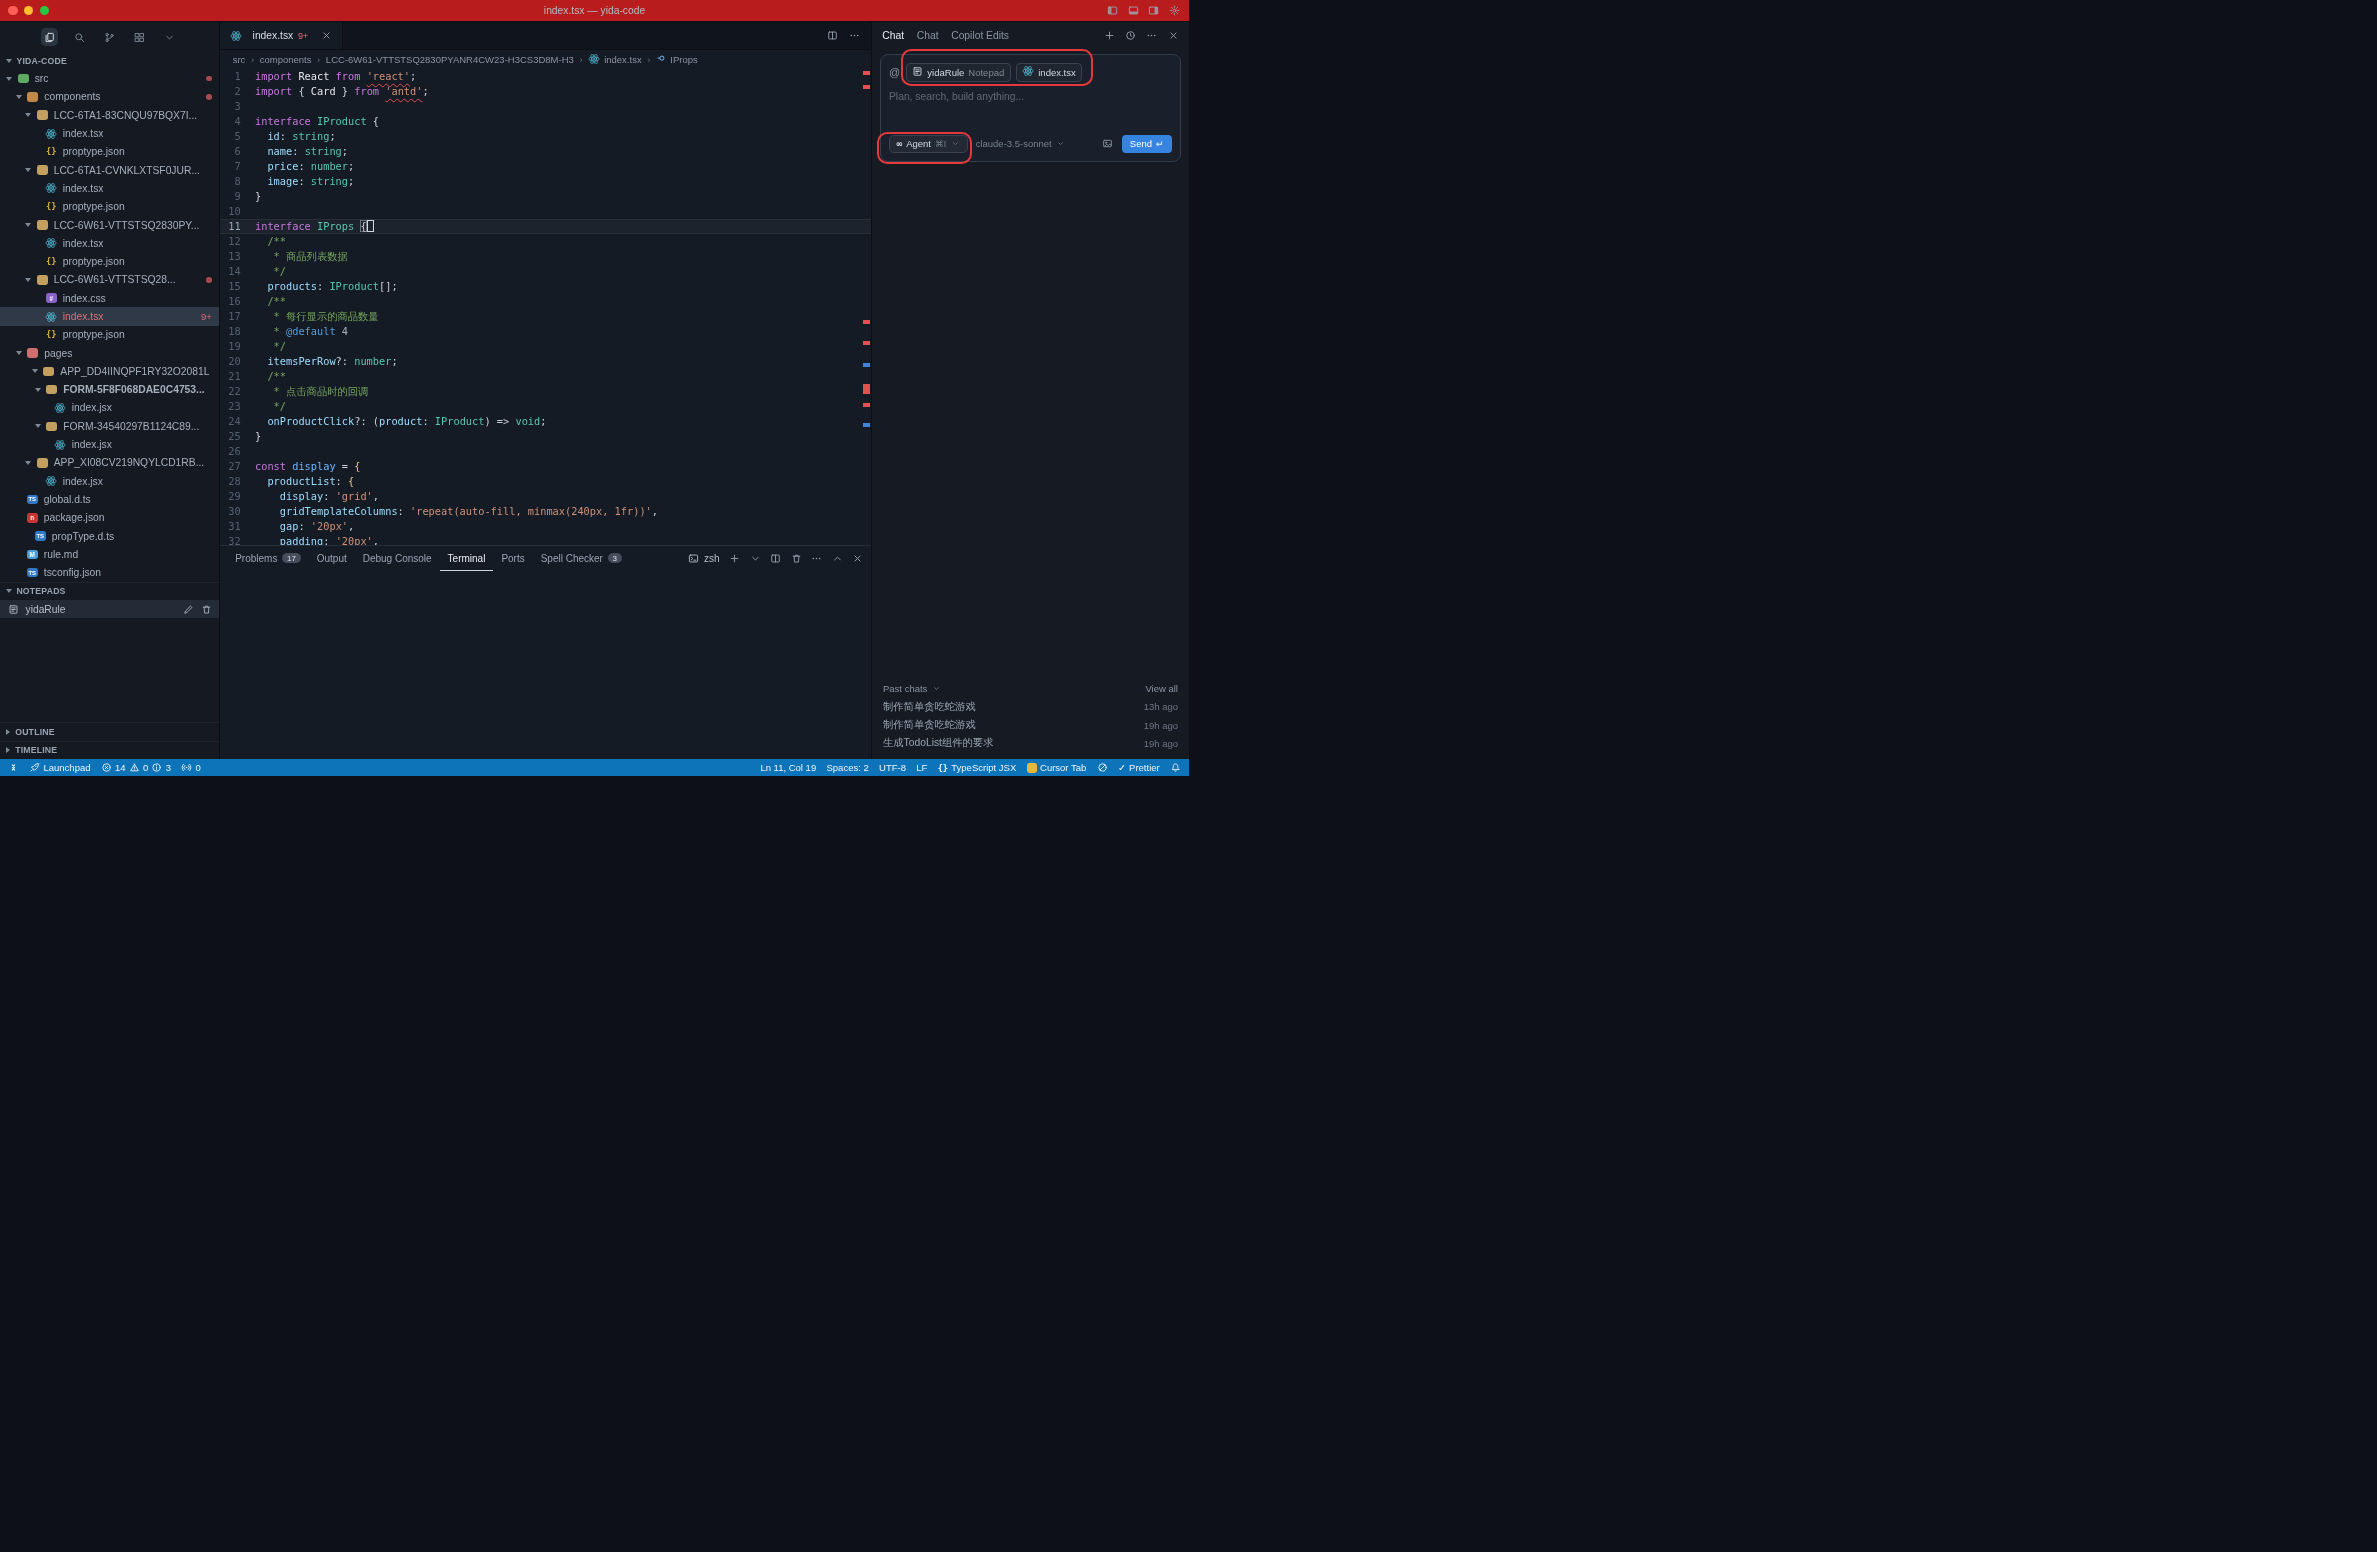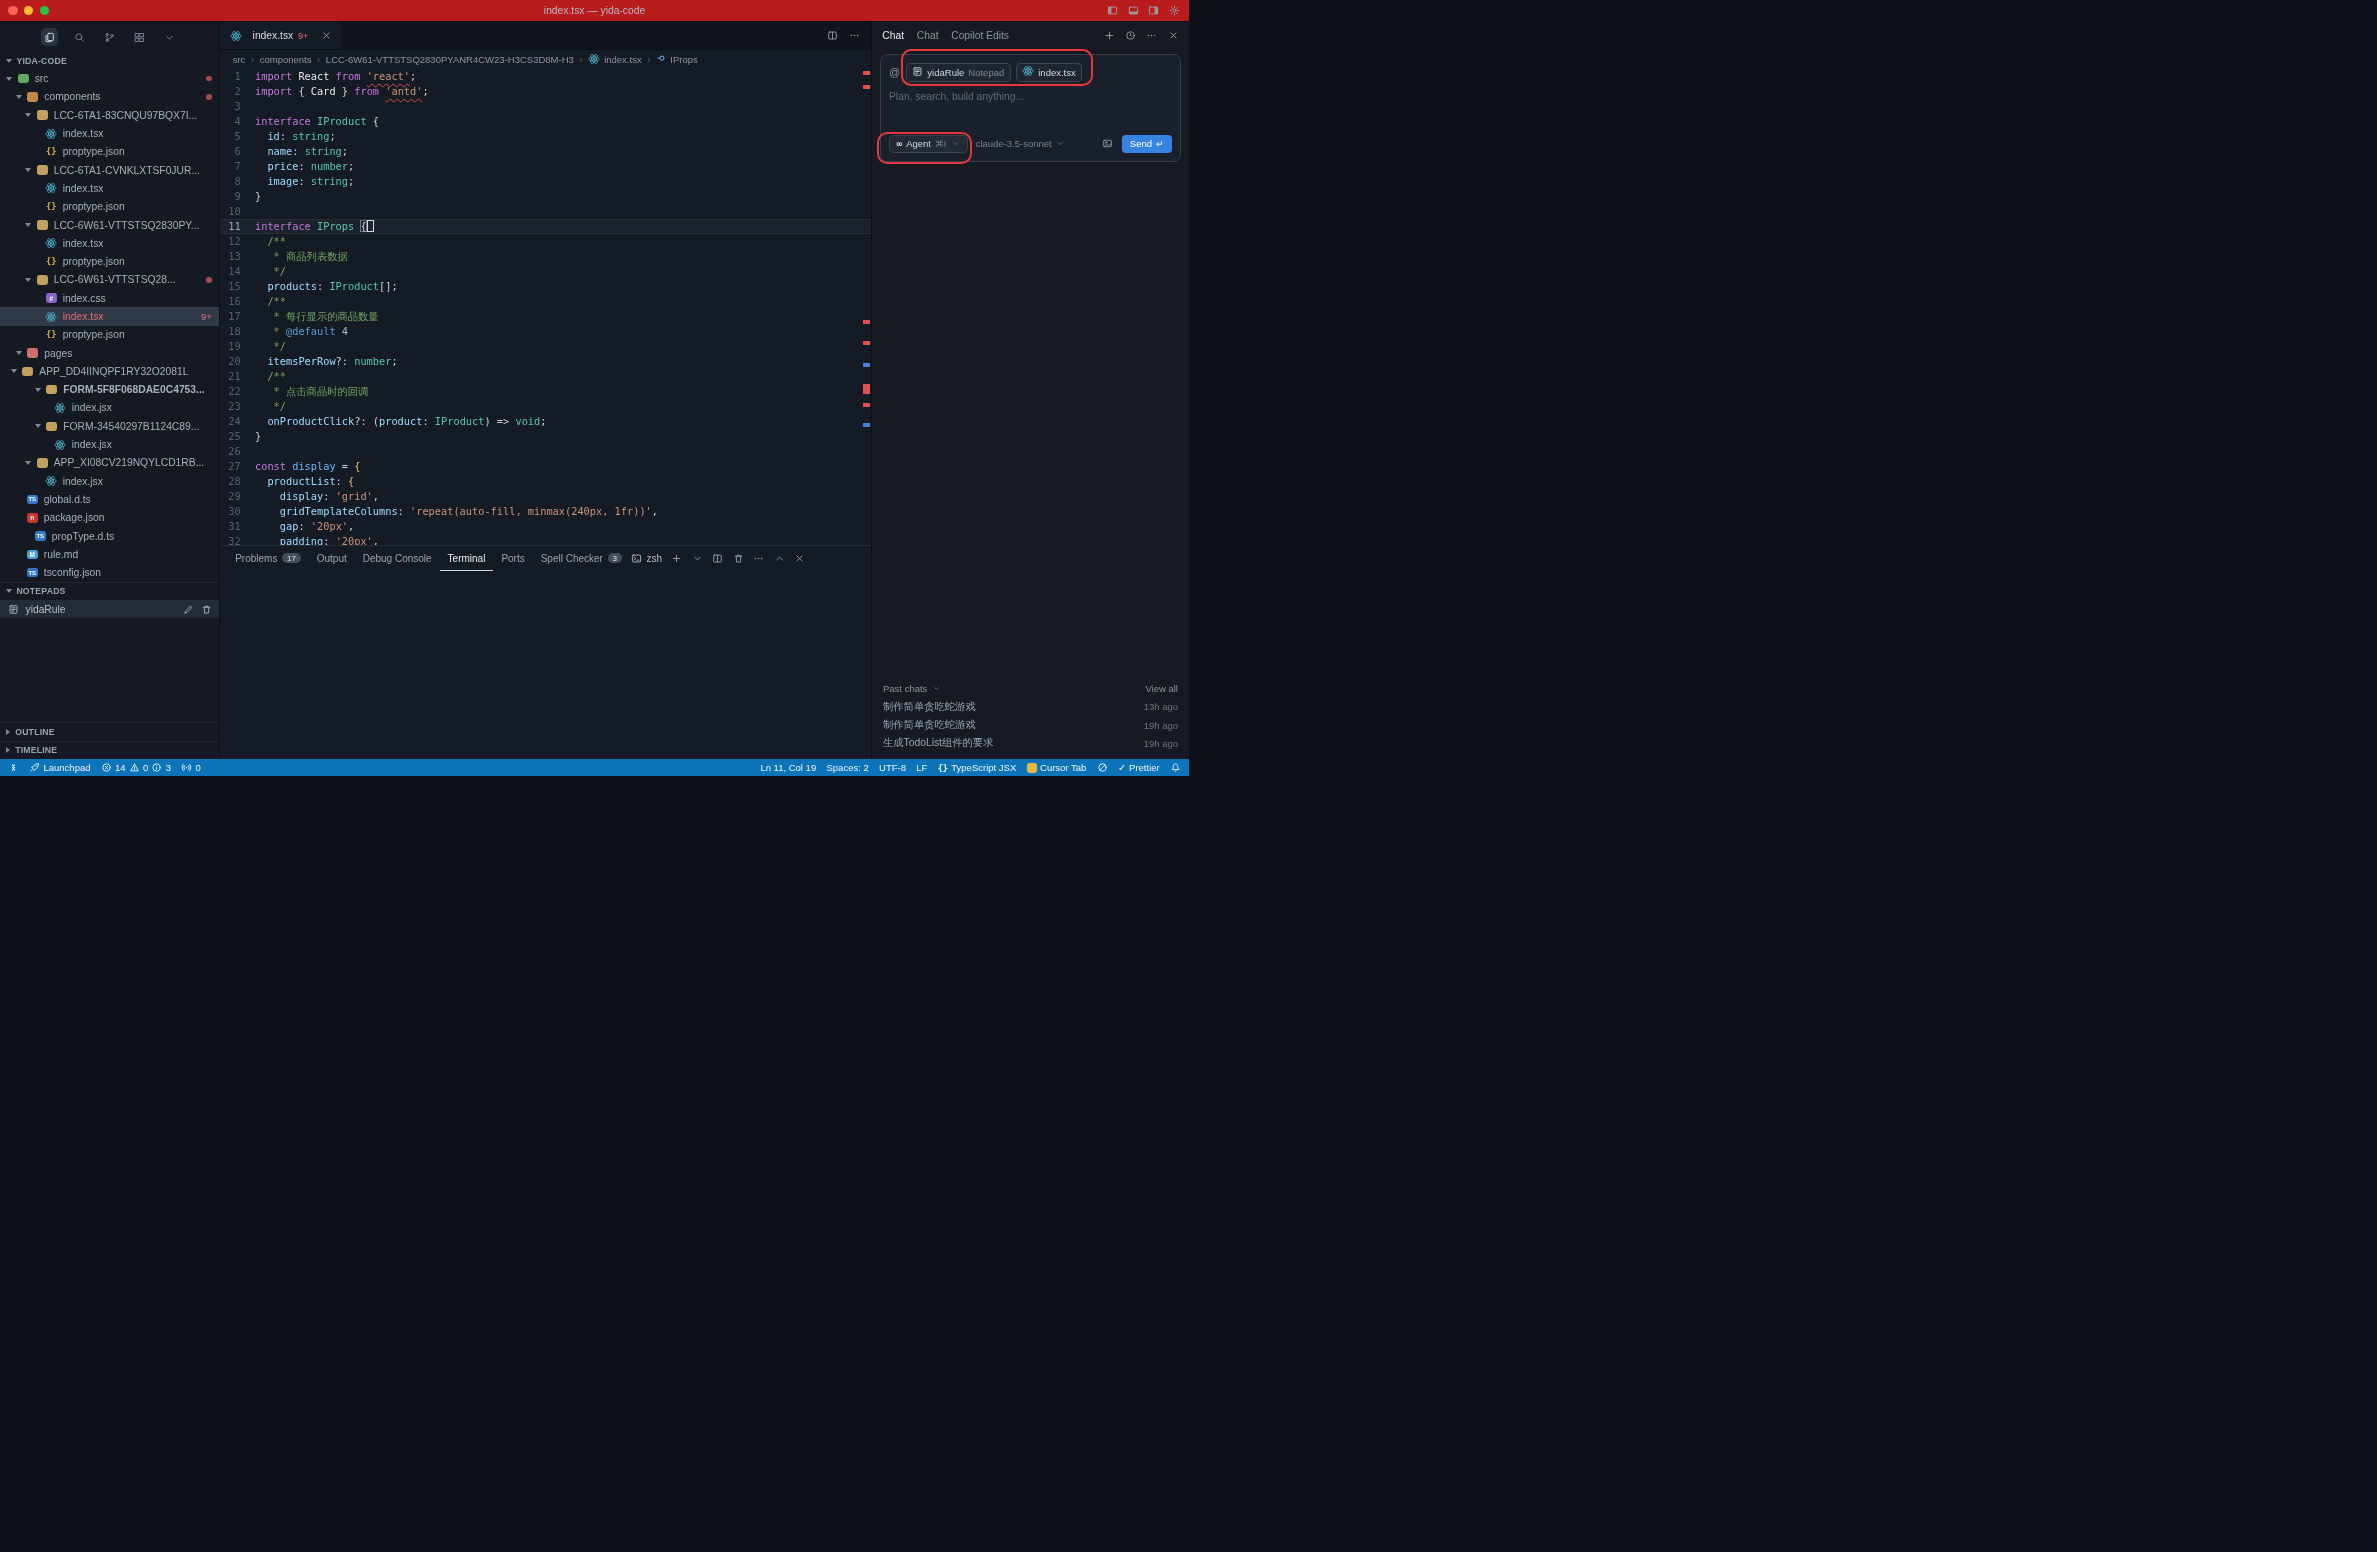--- a/index.html
+++ b/index.html
@@ -67,21 +67,21 @@
   .tk-k{color:#c678dd;} .tk-v{color:#e4e9f0;} .tk-v2{color:#6cb6ff;} .tk-t{color:#58c6ae;}
   .tk-pr{color:#9cdcfe;} .tk-s{color:#ce9178;} .tk-c{color:#74a35f;} .tk-g{color:#569cd6;} .tk-u{color:#ccd2da;} .tk-b{color:#e5c07b;} .tk-p{color:#ccd2da;}
   .tk-sw{color:#ce9178;text-decoration-line:underline;text-decoration-style:wavy;text-decoration-color:#de4a4e;text-decoration-thickness:0.8px;text-underline-offset:2.8px;}
   .tk-bh{color:#ccd2da;box-shadow:inset 0 0 0 0.8px #7b8795;}
   .cursor-box{display:inline-block;width:6.4px;height:12.7px;border:1.2px solid #d3d9e3;margin-left:0.8px;vertical-align:-2.4px;}
   .ruler{position:absolute;top:0;right:0.8px;width:8px;height:100%;}
   .rmark{position:absolute;right:0;width:7.2px;height:4px;}
   .rm-e{background:#e05252;} .rm-b{background:#3f84d6;}
 
   
-  .panel{height:214px;flex:none;border-top:0.8px solid #262d38;display:flex;flex-direction:row;background:#151b25;}
+  .panel{height:214px;flex:none;border-top:0.8px solid #262d38;display:flex;flex-direction:column;background:#151b25;}
   .panel-tabs{height:25.4px;flex:none;display:flex;align-items:stretch;padding:0 8px;gap:1.6px;}
   .ptab{display:flex;align-items:center;gap:4.8px;padding:0 7.2px;font-size:10px;color:#9aa4b2;border-bottom:0.8px solid transparent;cursor:pointer;white-space:nowrap;}
   .ptab.active{color:#e8edf4;border-bottom-color:#cfd6e0;}
   .pbadge{background:#454d5c;color:#dfe5ee;border-radius:7.2px;font-size:8px;padding:0.8px 4.8px;}
   .panel-actions{margin-left:auto;display:flex;align-items:center;gap:9.5px;color:#9aa3b0;}
   .shellbtn{display:flex;align-items:center;gap:4.8px;font-size:10px;color:#b6bfca;cursor:pointer;}
   .term{flex:1;position:relative;font-family:"DejaVu Sans Mono",monospace;font-size:10.3px;padding:7.2px 0 0 10.3px;}
   .term-circ{display:inline-block;width:5.6px;height:5.6px;border:0.8px solid #5b6574;border-radius:50%;margin-right:7.2px;}
   .term-arrow{color:#3f8cd6;font-weight:bold;margin-right:7.2px;}
   .term-cwd{color:#34b4d6;font-weight:bold;}
@@ -337,21 +337,21 @@
             </span>
             <span class="lbl">proptype.json</span>
           </div>
           <div class="trow" style="padding-left: 16px;">
             <span class="tri"></span>
             <span class="fico">
               <span class="fi folder-pages"></span>
             </span>
             <span class="lbl">pages</span>
           </div>
-          <div class="trow" style="padding-left: 11px;">
+          <div class="trow" style="padding-left: 32px;">
             <span class="tri"></span>
             <span class="fico">
               <span class="fi folder-pkg"></span>
             </span>
             <span class="lbl">APP_DD4IINQPF1RY32O2081L</span>
           </div>
           <div class="trow" style="padding-left: 35px; font-weight: bold;">
             <span class="tri"></span>
             <span class="fico">
               <span class="fi folder-pkg"></span>

